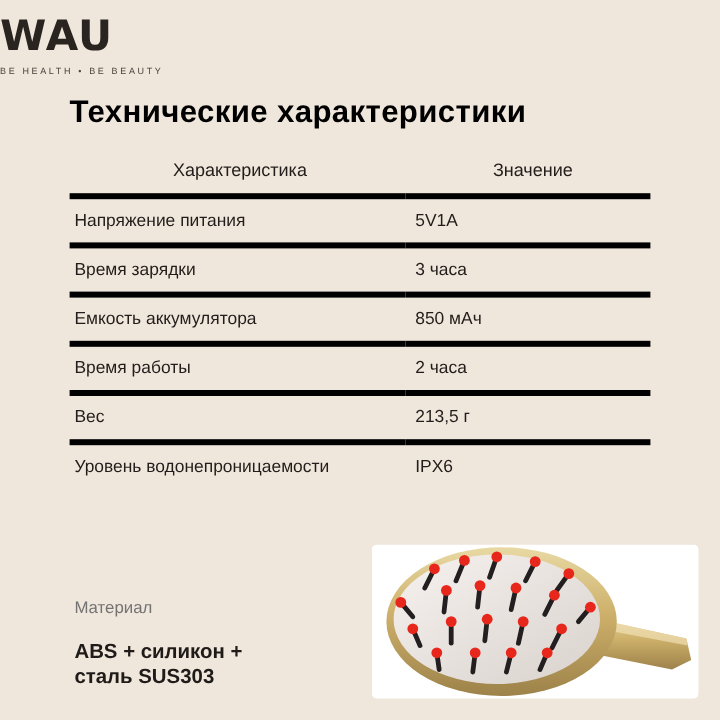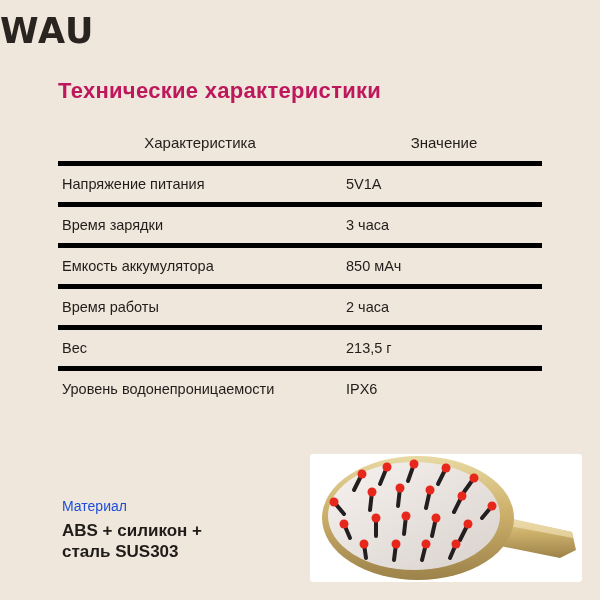--- a/index.html
+++ b/index.html
@@ -45,23 +45,23 @@
     letter-spacing: 2.2px;
     color: #4b433c;
     font-family: "Liberation Sans", sans-serif;
   }
 
   
   .title {
     position: absolute;
     top: 78px;
     left: 58px;
-    font-size: 22px;
+    font-size: 26px;
     font-weight: bold;
-    color: #be185d;
+    color: #000000;
     letter-spacing: 0.3px;
   }
 
   
   .spec-table {
     position: absolute;
     top: 128px;
     left: 58px;
     width: 484px;
     border-collapse: collapse;
@@ -91,22 +91,22 @@
 
   
   .material-block {
     position: absolute;
     left: 62px;
     top: 498px;
     width: 240px;
   }
   .material-label {
     font-size: 14px;
-    color: #1d4ed8;
-    margin-bottom: 6px;
+    color: #737373;
+    margin-bottom: 18px;
   }
   .material-value {
     font-size: 17px;
     font-weight: bold;
     color: #1f1b18;
     line-height: 1.25;
   }
 
   
   .photo {
@@ -121,20 +121,21 @@
   }
   .photo svg { display: block; }
 </style>
 </head>
 <body>
 
 <div class="page">
 
   <div class="logo-block">
     <div class="logo-word">WAU</div>
+    <div class="logo-tag">BE HEALTH  •  BE BEAUTY</div>
   </div>
 
   <div class="title">Технические  характеристики</div>
 
   <table class="spec-table">
     <thead>
       <tr class="head-row">
         <th class="col-name">Характеристика</th>
         <th class="col-value">Значение</th>
       </tr>

